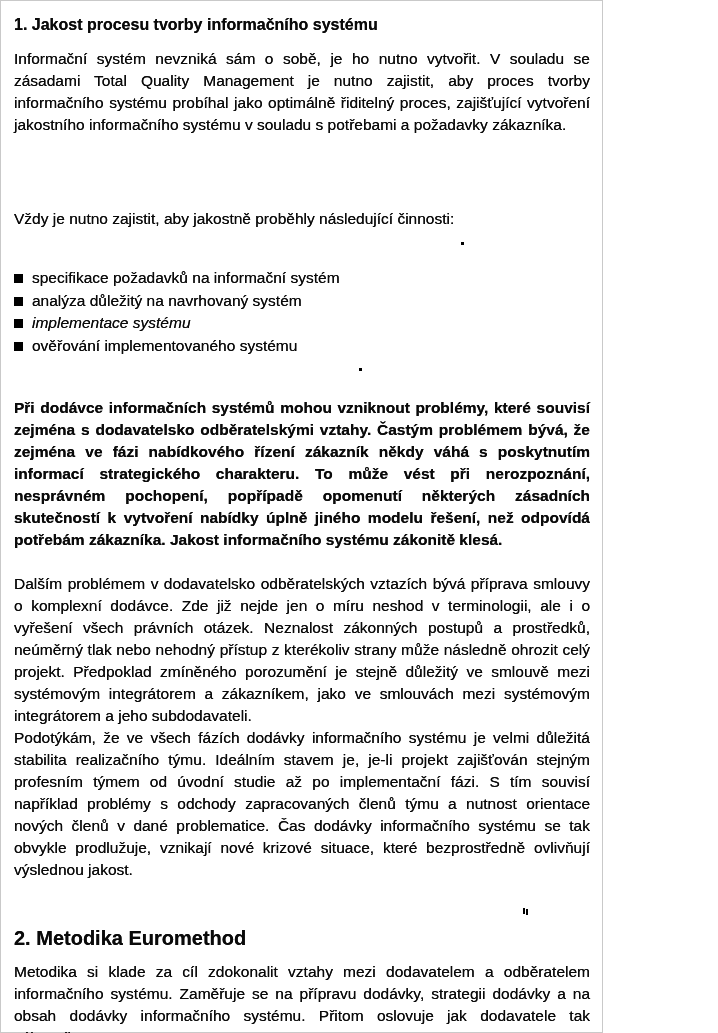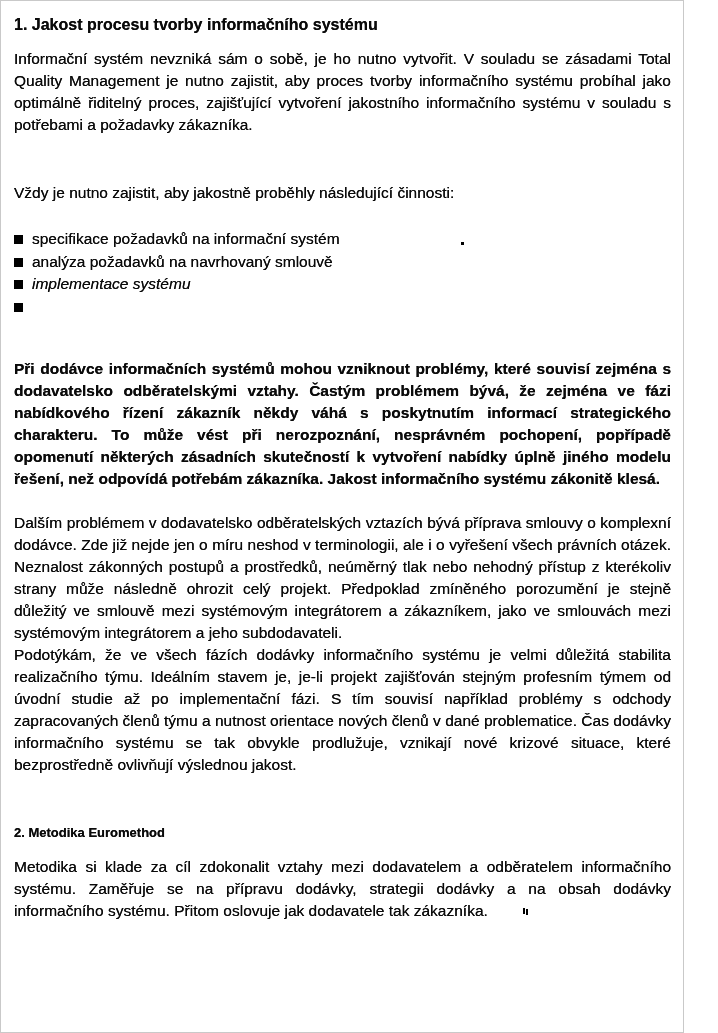--- a/index.html
+++ b/index.html
@@ -1,46 +1,46 @@
 <!DOCTYPE html>
 <html lang="cs"><head>
 <meta charset="utf-8">
 <style>
   html, body { margin: 0; padding: 0; background: #ffffff; }
   .page {
     position: relative;
-    width: 684px;
+    width: 603px;
     height: 1033px;
     box-sizing: border-box;
     background: #ffffff;
     box-shadow: inset 0 0 0 1px #c9c9c9;
     padding: 10px 13px 0 14px;
     overflow: hidden;
     font-family: "Liberation Sans", "DejaVu Sans", sans-serif;
     color: #0a0a0a;
     font-size: 15.5px;
     line-height: 22px;
     text-shadow: 0 0 0.45px rgba(0,0,0,0.85);
   }
   .heading {
     font-size: 16px;
     font-weight: 700;
     margin: 4px 0 12px 0;
   }
   .heading-2 {
-    font-size: 13px;
+    font-size: 20px;
     font-weight: 700;
     margin: 46px 0 12px 0;
   }
   p.para {
     margin: 0;
     text-align: justify;
   }
-  p.intro-para   { margin-bottom: 46px; }
-  p.lead-line    { margin-bottom: 24px; text-align: left; }
+  p.intro-para   { margin-bottom: 72px; }
+  p.lead-line    { margin-bottom: 37px; text-align: left; }
   ul.activities {
     list-style: none;
     margin: 0 0 40px 0;
     padding: 0;
   }
   ul.activities li {
     margin: 0;
     padding: 0;
     line-height: 22.5px;
   }
@@ -72,27 +72,27 @@
 
   <p class="para intro-para">Informační systém nevzniká sám o sobě, je ho nutno vytvořit. V souladu se zásadami Total Quality Management je nutno zajistit, aby proces tvorby informačního systému probíhal jako optimálně řiditelný proces, zajišťující vytvoření jakostního informačního systému  v souladu s potřebami a požadavky zákazníka.</p>
 
   <p class="para lead-line">Vždy je nutno zajistit, aby jakostně proběhly následující činnosti:</p>
 
   <ul class="activities">
     <li>
       <span class="sq"></span><span>specifikace požadavků na informační systém</span>
     </li>
     <li>
-      <span class="sq"></span><span>analýza požadavků na navrhovaný smlouvě</span>
+      <span class="sq"></span><span>analýza důležitý na navrhovaný systém</span>
     </li>
     <li>
       <span class="sq"></span><span class="italic">implementace systému</span>
     </li>
     <li>
-      <span class="sq"></span>
+      <span class="sq"></span><span>ověřování implementovaného systému</span>
     </li>
   </ul>
 
   <p class="para mb22">Při dodávce informačních systémů mohou vzniknout problémy, které souvisí zejména s dodavatelsko odběratelskými vztahy. Častým problémem bývá, že zejména ve fázi nabídkového řízení zákazník někdy váhá s poskytnutím informací strategického charakteru. To může vést při nerozpoznání, nesprávném pochopení, popřípadě opomenutí některých zásadních skutečností k vytvoření nabídky úplně jiného modelu řešení, než odpovídá potřebám zákazníka. Jakost informačního systému zákonitě klesá.</p>
 
   <p class="para mb18">Dalším problémem v dodavatelsko odběratelských vztazích bývá příprava smlouvy o komplexní dodávce. Zde již nejde jen o míru neshod v terminologii, ale i o vyřešení všech  právních otázek. Neznalost zákonných postupů a prostředků, neúměrný tlak nebo nehodný přístup z kterékoliv strany může následně ohrozit celý projekt. Předpoklad zmíněného porozumění je stejně důležitý ve smlouvě mezi systémovým integrátorem a zákazníkem, jako ve smlouvách mezi systémovým integrátorem a jeho subdodavateli.</p>
 
   <p class="para">Podotýkám, že ve všech fázích dodávky informačního systému je velmi důležitá stabilita realizačního týmu. Ideálním stavem je, je-li projekt zajišťován stejným profesním týmem od úvodní studie až po implementační fázi. S tím souvisí například problémy s odchody zapracovaných členů týmu a nutnost orientace nových členů v dané problematice. Čas dodávky informačního systému se tak obvykle prodlužuje, vznikají nové krizové situace, které bezprostředně ovlivňují výslednou jakost.</p>
 
   <div class="heading-2">2. Metodika Euromethod</div>

